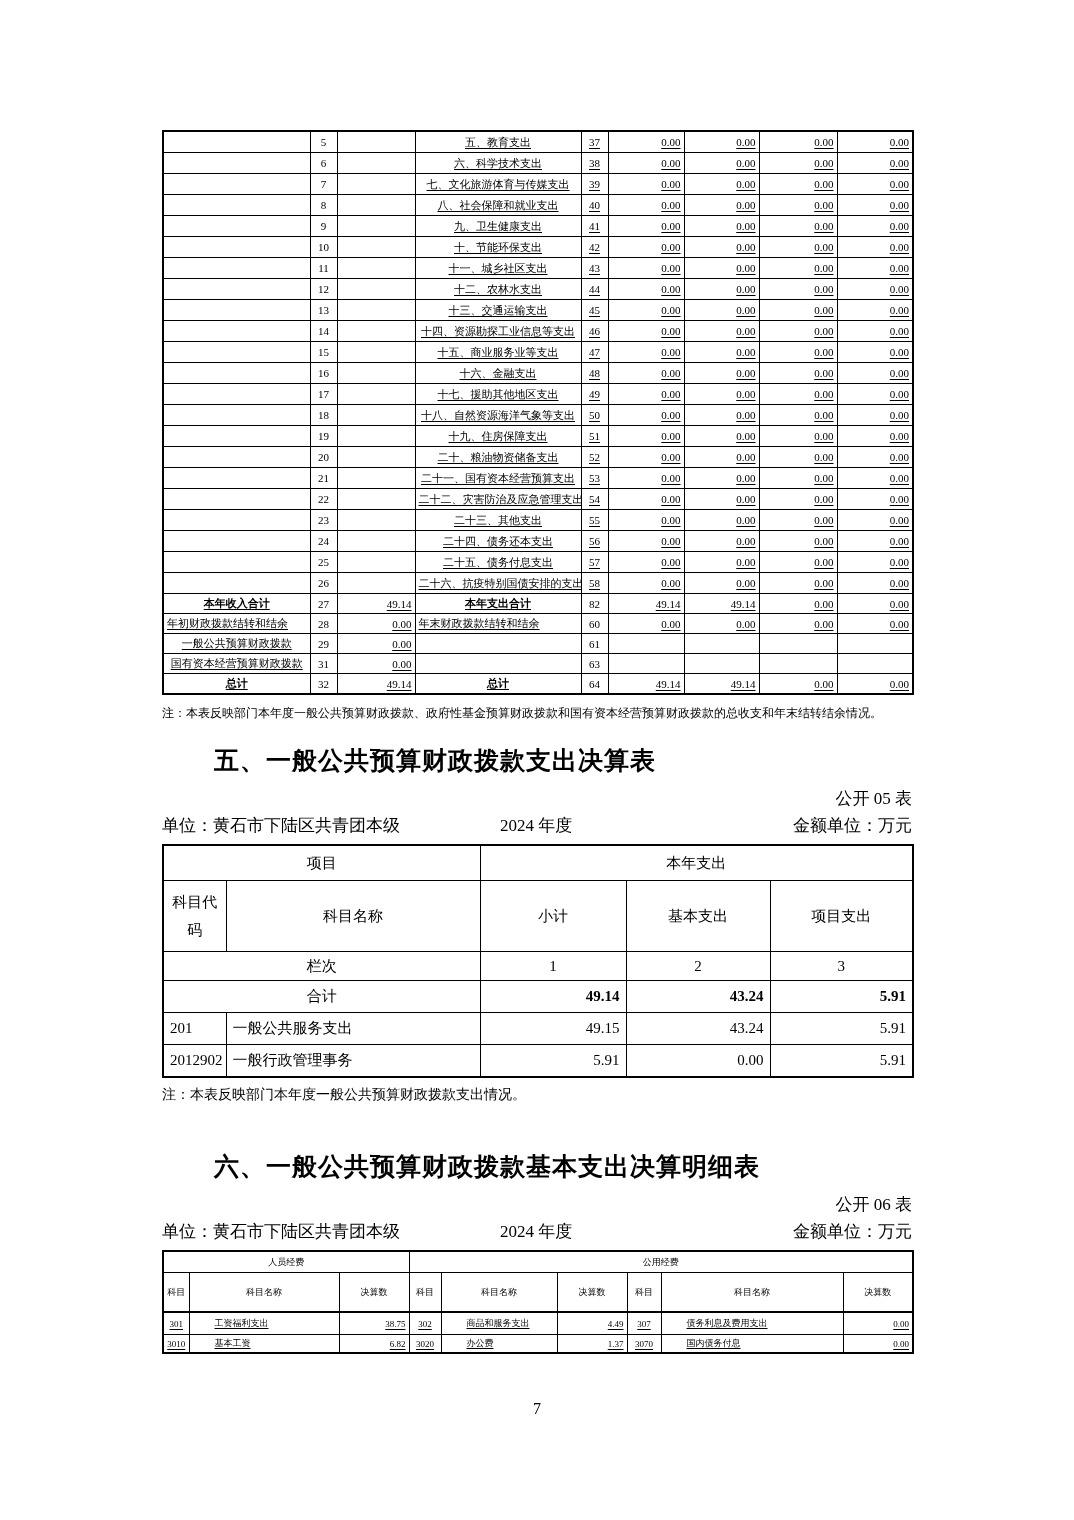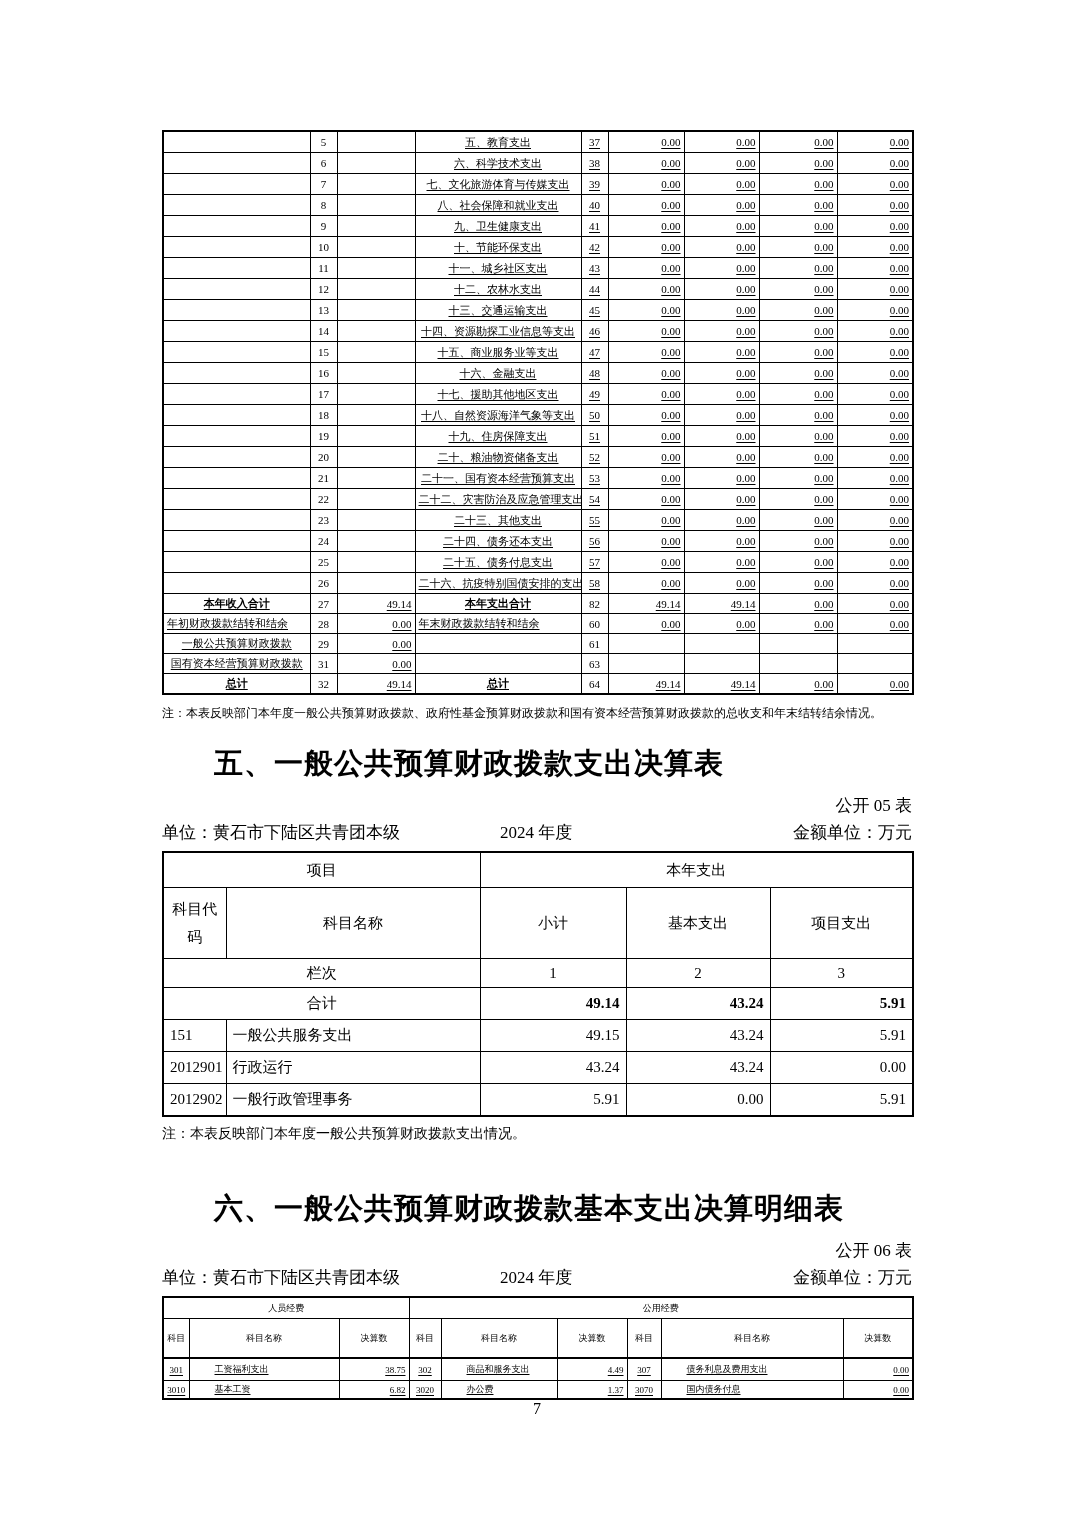--- a/index.html
+++ b/index.html
@@ -16,21 +16,21 @@
   .t-top tr.sum td{height:19px;}
   .c-seq{text-align:center;}
   .c-name{text-align:center;}
   .c-val{text-align:right;}
   .u{text-decoration:underline;text-underline-offset:2px;}
   .lab-b{text-align:center;font-weight:bold;}
   .lab-l{text-align:left;}
   .lab-c{text-align:center;}
 
   .note-top{font-size:12px;margin-top:10px;white-space:nowrap;}
-  .sec-title{font-family:"Liberation Sans",sans-serif;font-weight:bold;font-size:29px;margin:22px 0 0 52px;letter-spacing:1px;}
+  .sec-title{font-family:"Liberation Sans",sans-serif;font-weight:bold;font-size:25px;margin:22px 0 0 52px;letter-spacing:1px;}
   .sec-title.second{margin-top:46px;}
   .pub-label{text-align:right;font-size:17px;margin-top:10px;}
   .unit-line{position:relative;font-size:17px;margin:4px 0 6px 0;height:24px;}
   .unit-line .mid{position:absolute;left:338px;top:0;}
   .unit-line .right{position:absolute;right:0;top:0;}
 
   
   .t05{font-size:15px;border:2px solid #000;}
   .t05 td{padding:0 6px;}
   .t05 .r-proj td{height:34px;text-align:center;}
@@ -417,32 +417,25 @@
         </tr>
         <tr class="r-total">
           <td colspan="2" class="lbl">合计</td>
           <td class="num bold">49.14</td>
           <td class="num bold">43.24</td>
           <td class="num bold">5.91</td>
         </tr>
       </tbody>
       <tbody id="t05-body">
           <tr class="d-row">
-            <td class="d-code">151</td>
+            <td class="d-code">201</td>
             <td class="d-name">一般公共服务支出</td>
             <td class="num">49.15</td>
             <td class="num">43.24</td>
             <td class="num">5.91</td>
-          </tr>
-          <tr class="d-row">
-            <td class="d-code">2012901</td>
-            <td class="d-name">行政运行</td>
-            <td class="num">43.24</td>
-            <td class="num">43.24</td>
-            <td class="num">0.00</td>
           </tr>
           <tr class="d-row">
             <td class="d-code">2012902</td>
             <td class="d-name">一般行政管理事务</td>
             <td class="num">5.91</td>
             <td class="num">0.00</td>
             <td class="num">5.91</td>
           </tr>
         </tbody>
     </table>

